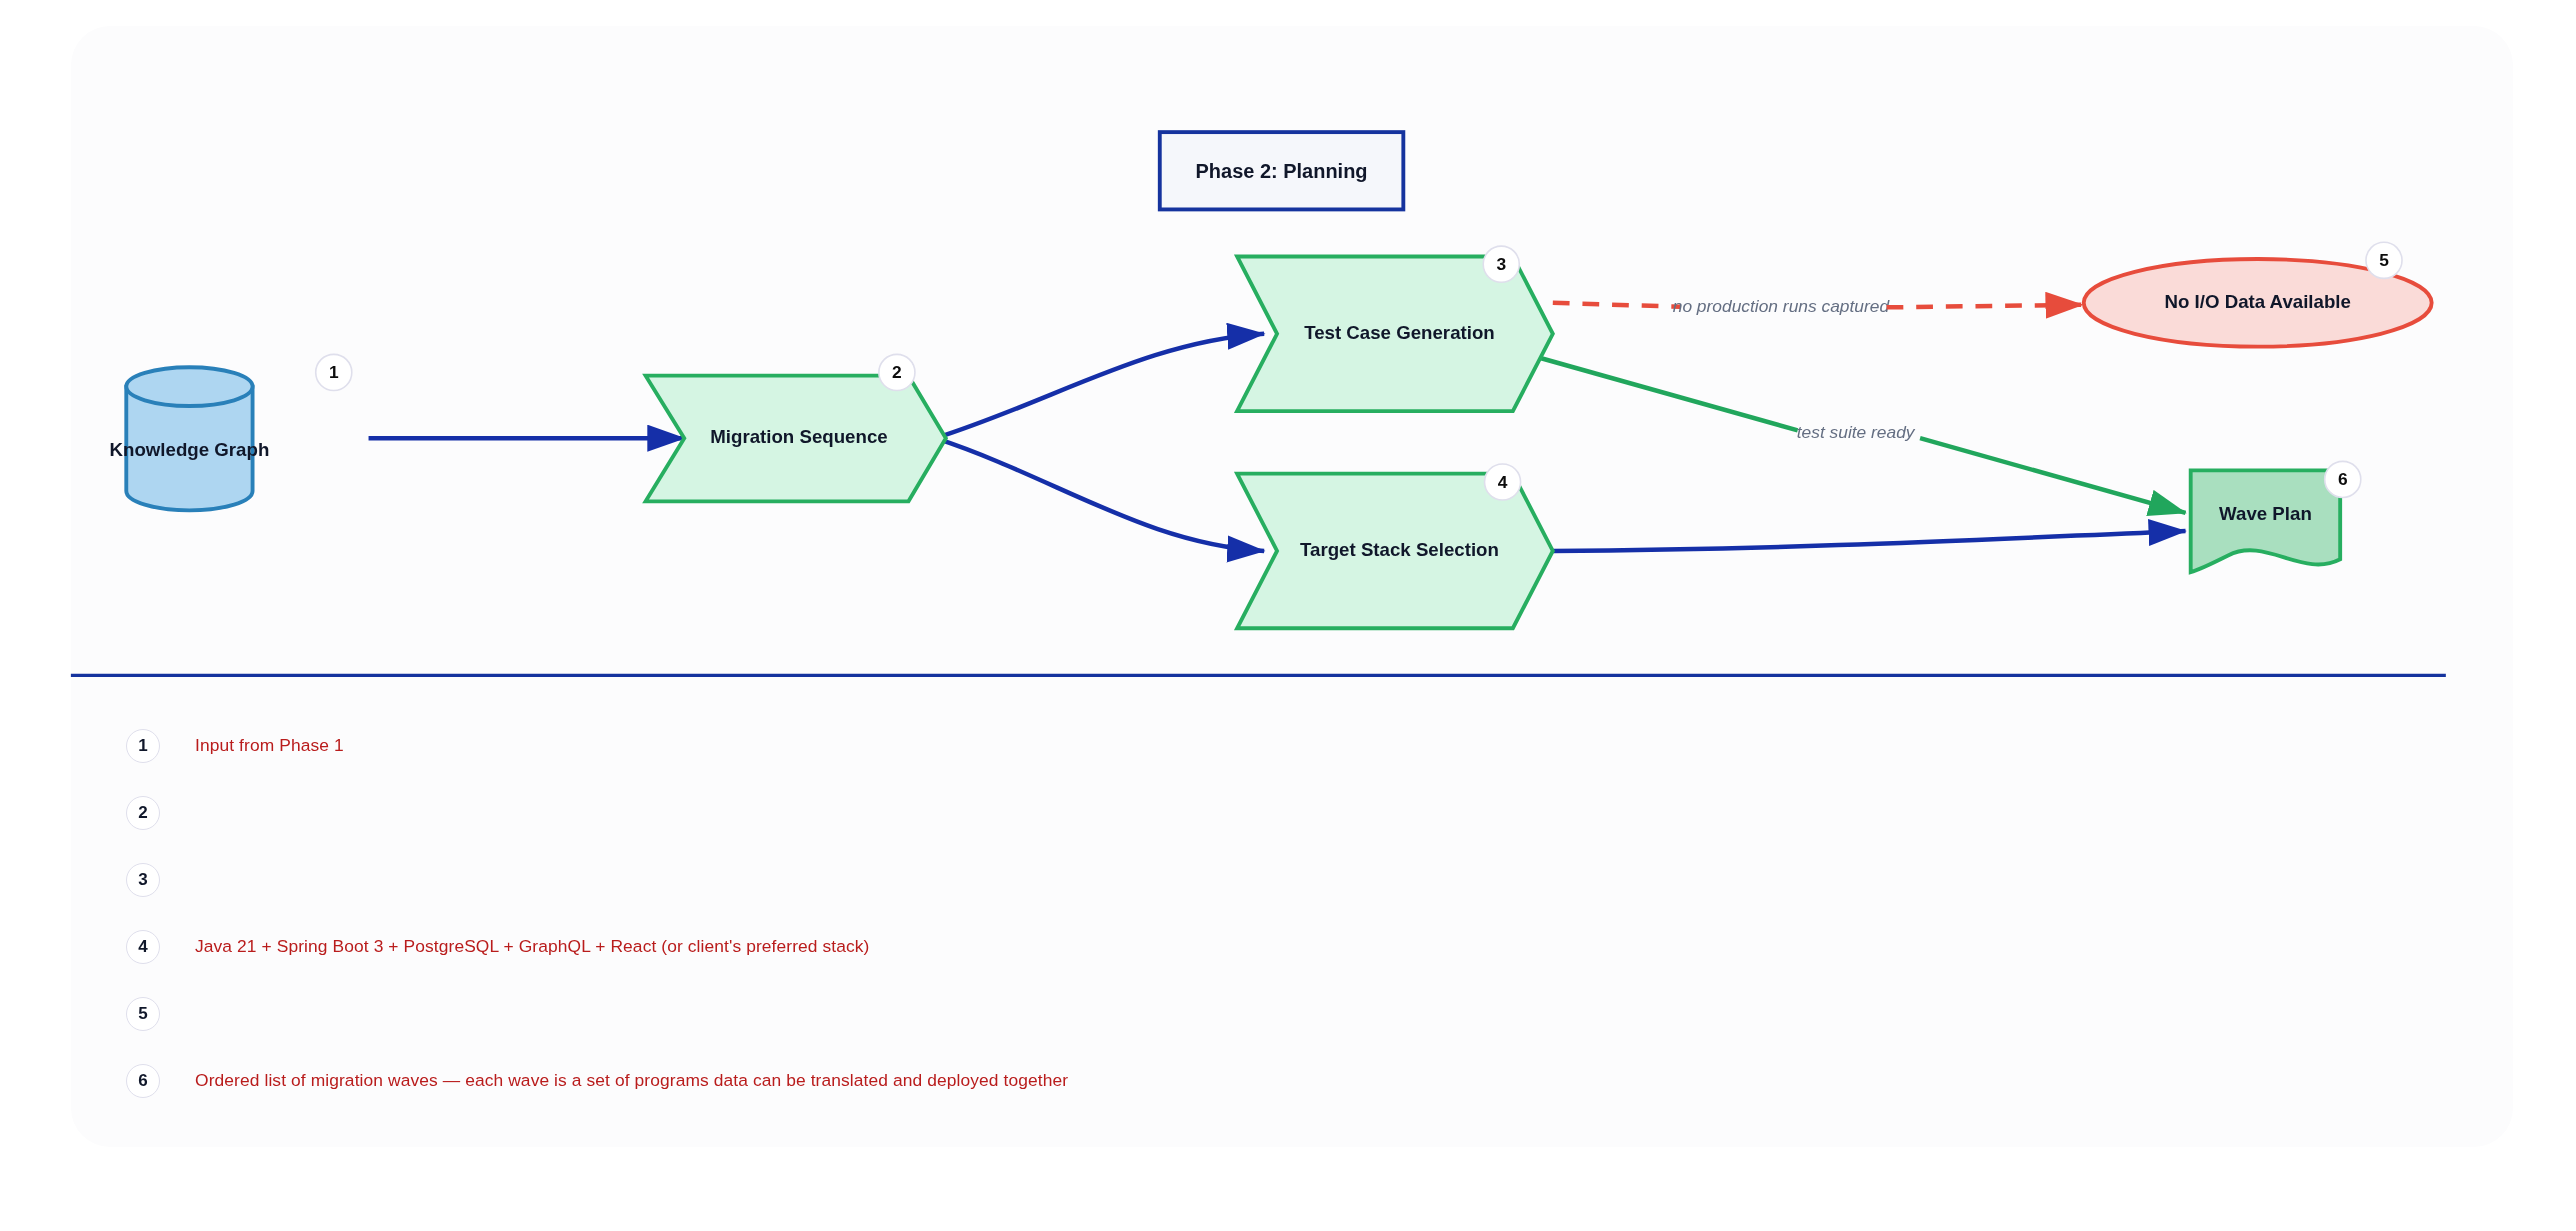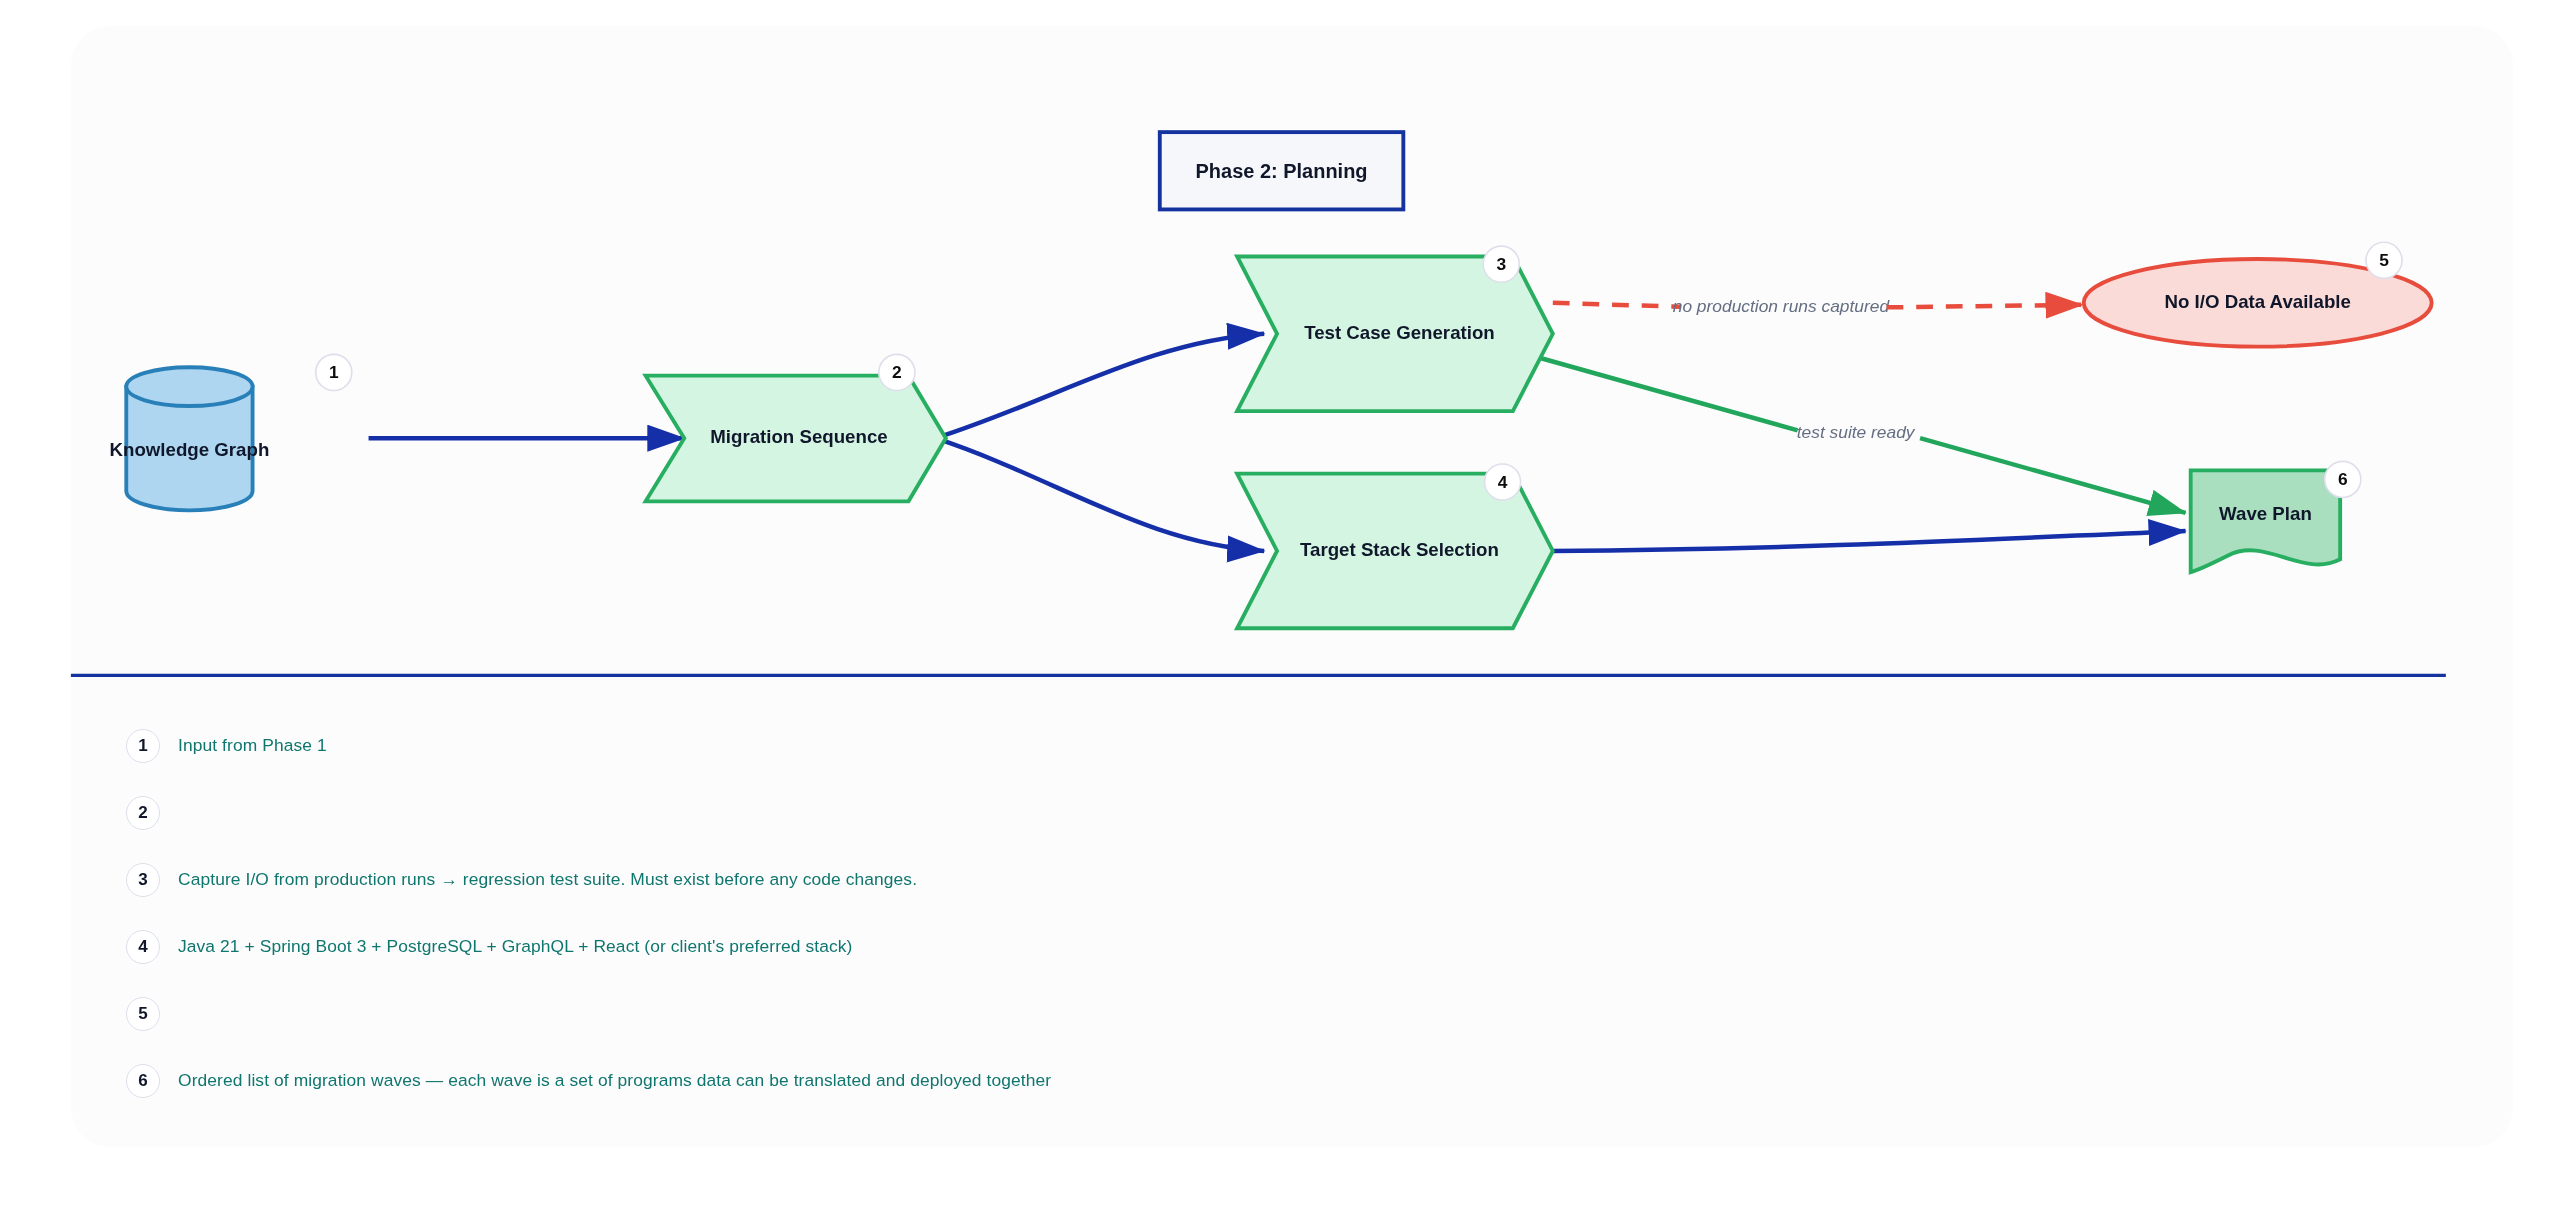--- a/index.html
+++ b/index.html
@@ -104,23 +104,23 @@
     border: 1.6px solid #dfdfec;
     display: flex;
     align-items: center;
     justify-content: center;
     font-weight: bold;
     font-size: 17px;
     color: #10172a;
     box-sizing: border-box;
   }
   .legend-text {
-    margin-left: 18px;
+    margin-left: 35px;
     font-size: 17.4px;
-    color: #0f766e;
+    color: #b91c1c;
     white-space: nowrap;
     letter-spacing: 0.1px;
   }
 </style>
 </head>
 <body>
 
 <div id="stage">
 
   <div class="backdrop"></div>
@@ -232,21 +232,20 @@
   <div class="legend">
     <div class="legend-row">
       <div class="legend-badge">1</div>
       <div class="legend-text">Input from Phase 1</div>
     </div>
     <div class="legend-row">
       <div class="legend-badge">2</div>
     </div>
     <div class="legend-row">
       <div class="legend-badge">3</div>
-      <div class="legend-text">Capture I/O from production runs → regression test suite. Must exist before any code changes.</div>
     </div>
     <div class="legend-row">
       <div class="legend-badge">4</div>
       <div class="legend-text">Java 21 + Spring Boot 3 + PostgreSQL + GraphQL + React (or client's preferred stack)</div>
     </div>
     <div class="legend-row">
       <div class="legend-badge">5</div>
     </div>
     <div class="legend-row">
       <div class="legend-badge">6</div>

